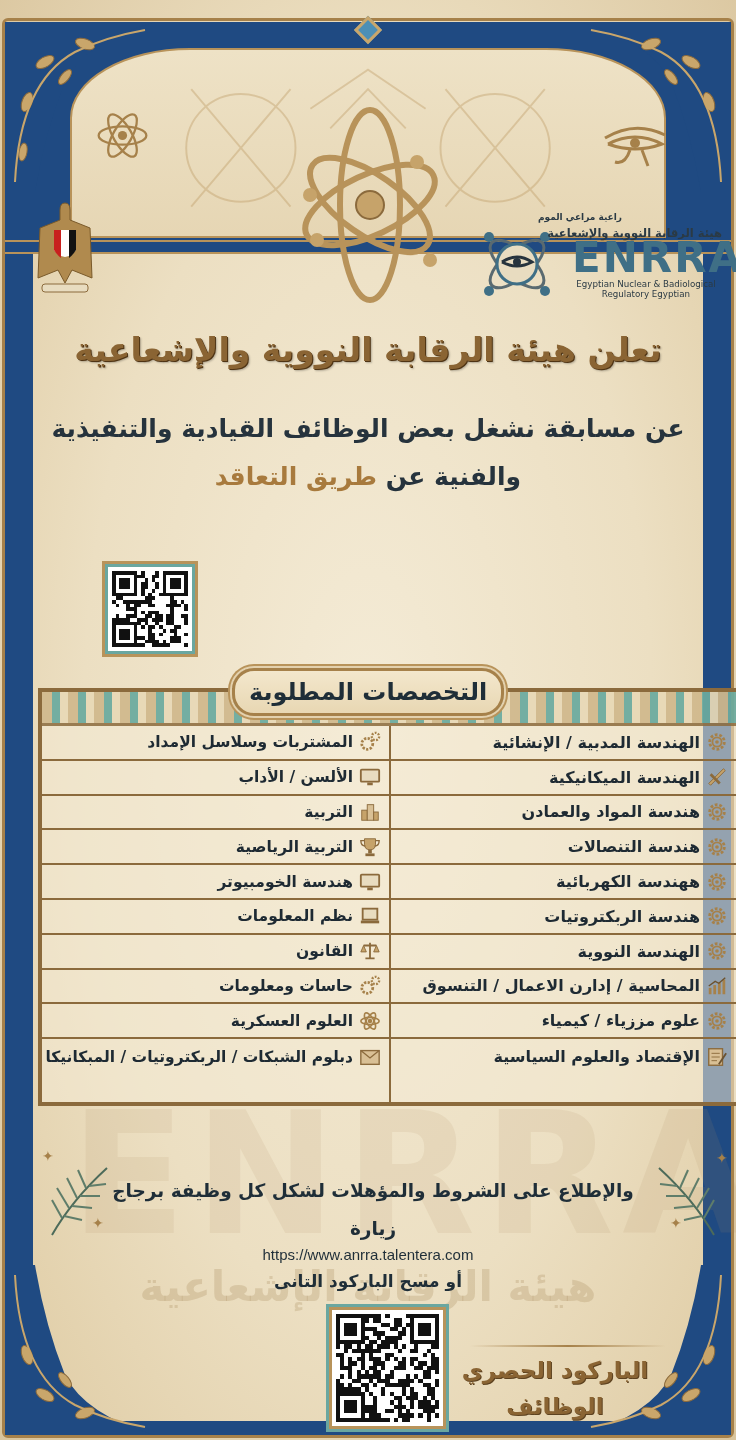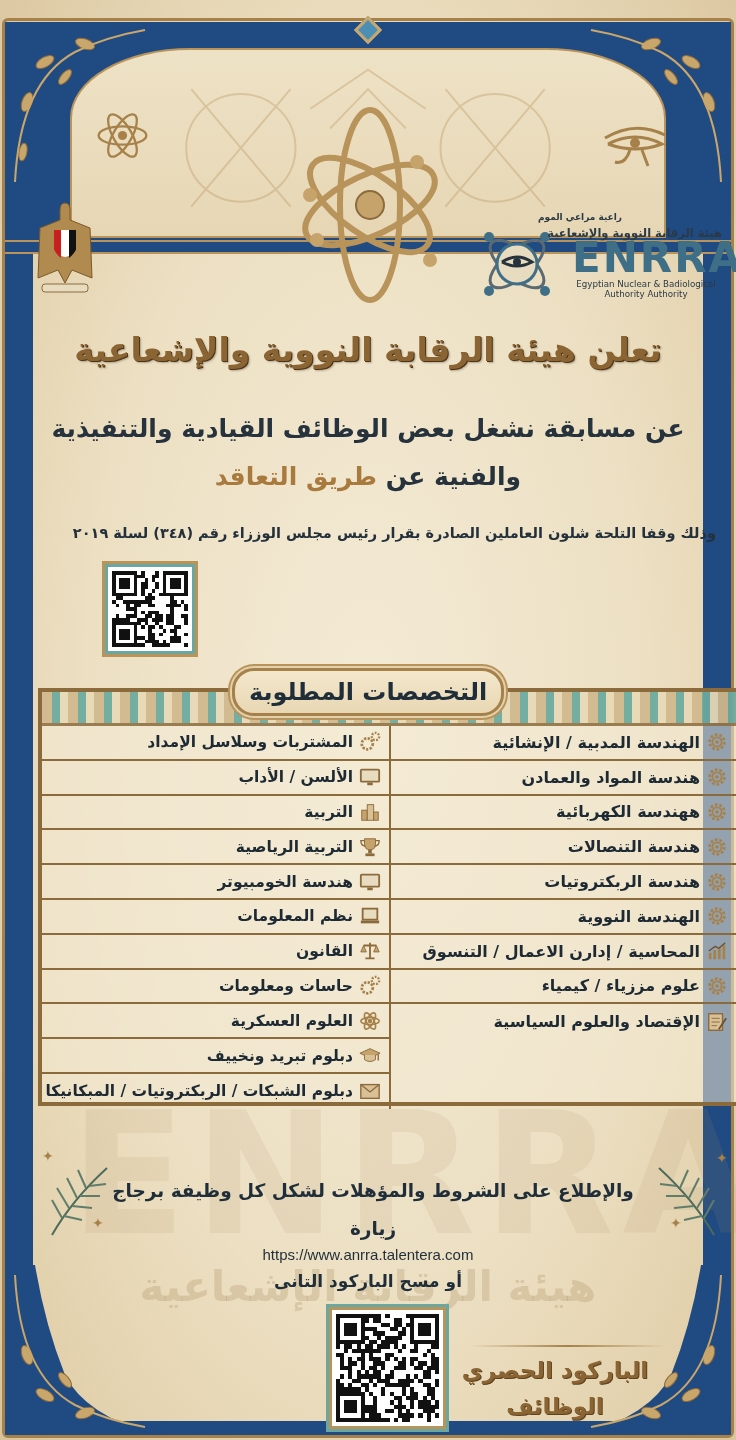--- a/index.html
+++ b/index.html
@@ -292,33 +292,32 @@
       <circle cx="7" cy="13" r="5" fill="#3f6f86"></circle>
         <circle cx="63" cy="13" r="5" fill="#3f6f86"></circle>
       <circle cx="7" cy="67" r="5" fill="#3f6f86"></circle>
         <circle cx="63" cy="67" r="5" fill="#3f6f86"></circle>
     </svg>
     <div class="small-ar">راعية مراعي الموم</div>
     <div class="name-ar">هيئة الرقابة النووية والإشعاعية</div>
     <div class="acronym">ENRRA</div>
     <div class="name-en">
       <div>Egyptian Nuclear &amp; Badiological</div>
-      <div>Authority Authority</div>
+      <div>Regulatory Egyptian</div>
     </div>
   </div>
 
   <div class="title-main">تعلن هيئة الرقابة النووية والإشعاعية</div>
   <div class="title-sub">
     <div>عن مسابقة نشغل بعض الوظائف القيادية والتنفيذية</div>
     <div>
       <span>والفنية عن</span>
       <span class="accent">طريق التعاقد</span>
     </div>
   </div>
-  <div class="decree">وذلك وقفا التلحة شلون العاملين الصادرة بقرار رئيس مجلس الوززاء رقم (٣٤٨) لسلة ٢٠١٩</div>
 
   <div class="qr1-frame">
     <div style="position:absolute;left:25px;top:-2px;width:60px;height:60px;background:#b8935a;transform:rotate(45deg);top:20px;"></div>
     <div class="qr-box" style="left:10px;top:6px;width:90px;height:90px;">
       <div class="qr-grid" id="qr1" style="grid-template-columns: repeat(21, 1fr); padding: 4px;">
           <span style="background: rgb(17, 17, 17);"></span>
           <span style="background: rgb(17, 17, 17);"></span>
           <span style="background: rgb(17, 17, 17);"></span>
           <span style="background: rgb(17, 17, 17);"></span>
           <span style="background: rgb(17, 17, 17);"></span>
@@ -769,41 +768,48 @@
           <div class="row">
             <span class="ico"><svg viewBox="0 0 24 24">
                 <circle cx="12" cy="12" r="8" fill="none" stroke="#a6814a" stroke-width="3" stroke-dasharray="3 2"></circle>
                 <circle cx="12" cy="12" r="5" fill="none" stroke="#a6814a" stroke-width="2"></circle>
                 <circle cx="12" cy="12" r="2" fill="#a6814a"></circle>
               </svg></span>
             <span class="txt">الهندسة المدبية / الإنشائية</span>
           </div>
           <div class="row">
             <span class="ico"><svg viewBox="0 0 24 24">
+                <path d="M3 19 L19 3 L21 5 L5 21 Z" fill="#c6a36a" stroke="#8b6a3c"></path>
+                <path d="M5 9 L15 19" stroke="#8b6a3c" stroke-width="3"></path>
+              </svg></span>
+            <span class="txt">الهندسة الميكانيكية</span>
+          </div>
+          <div class="row">
+            <span class="ico"><svg viewBox="0 0 24 24">
                 <circle cx="12" cy="12" r="8" fill="none" stroke="#a6814a" stroke-width="3" stroke-dasharray="3 2"></circle>
                 <circle cx="12" cy="12" r="5" fill="none" stroke="#a6814a" stroke-width="2"></circle>
                 <circle cx="12" cy="12" r="2" fill="#a6814a"></circle>
               </svg></span>
             <span class="txt">هندسة المواد والعمادن</span>
           </div>
           <div class="row">
             <span class="ico"><svg viewBox="0 0 24 24">
                 <circle cx="12" cy="12" r="8" fill="none" stroke="#a6814a" stroke-width="3" stroke-dasharray="3 2"></circle>
                 <circle cx="12" cy="12" r="5" fill="none" stroke="#a6814a" stroke-width="2"></circle>
                 <circle cx="12" cy="12" r="2" fill="#a6814a"></circle>
               </svg></span>
-            <span class="txt">ههندسة الكهربائية</span>
+            <span class="txt">هندسة التنصالات</span>
           </div>
           <div class="row">
             <span class="ico"><svg viewBox="0 0 24 24">
                 <circle cx="12" cy="12" r="8" fill="none" stroke="#a6814a" stroke-width="3" stroke-dasharray="3 2"></circle>
                 <circle cx="12" cy="12" r="5" fill="none" stroke="#a6814a" stroke-width="2"></circle>
                 <circle cx="12" cy="12" r="2" fill="#a6814a"></circle>
               </svg></span>
-            <span class="txt">هندسة التنصالات</span>
+            <span class="txt">ههندسة الكهربائية</span>
           </div>
           <div class="row">
             <span class="ico"><svg viewBox="0 0 24 24">
                 <circle cx="12" cy="12" r="8" fill="none" stroke="#a6814a" stroke-width="3" stroke-dasharray="3 2"></circle>
                 <circle cx="12" cy="12" r="5" fill="none" stroke="#a6814a" stroke-width="2"></circle>
                 <circle cx="12" cy="12" r="2" fill="#a6814a"></circle>
               </svg></span>
             <span class="txt">هندسة الربكتروتيات</span>
           </div>
           <div class="row">
@@ -904,28 +910,20 @@
           <div class="row">
             <span class="ico"><svg viewBox="0 0 24 24">
                 <g fill="none" stroke="#a6814a" stroke-width="1.8">
                   <ellipse cx="12" cy="12" rx="10" ry="4"></ellipse>
                   <ellipse cx="12" cy="12" rx="10" ry="4" transform="rotate(60 12 12)"></ellipse>
                   <ellipse cx="12" cy="12" rx="10" ry="4" transform="rotate(-60 12 12)"></ellipse>
                 </g>
                 <circle cx="12" cy="12" r="2.5" fill="#a6814a"></circle>
               </svg></span>
             <span class="txt">العلوم العسكرية</span>
-          </div>
-          <div class="row">
-            <span class="ico"><svg viewBox="0 0 24 24">
-                <path d="M1 9 L12 4 L23 9 L12 14 Z" fill="#c6a36a" stroke="#8b6a3c"></path>
-                <path d="M6 11 V16 Q12 20 18 16 V11" fill="#d9c095" stroke="#8b6a3c"></path>
-                <path d="M21 10 V17" stroke="#8b6a3c" stroke-width="1.5"></path>
-              </svg></span>
-            <span class="txt">دبلوم تبريد ونخييف</span>
           </div>
           <div class="row">
             <span class="ico"><svg viewBox="0 0 24 24">
                 <rect x="2" y="5" width="20" height="15" fill="#d9c095" stroke="#8b6a3c" stroke-width="1.5"></rect>
                 <path d="M2 5 L12 13 L22 5" fill="none" stroke="#8b6a3c" stroke-width="1.5"></path>
               </svg></span>
             <span class="txt">دبلوم الشبكات / الربكتروتيات / المبكانيكا</span>
           </div>
         </div>
     </div>

